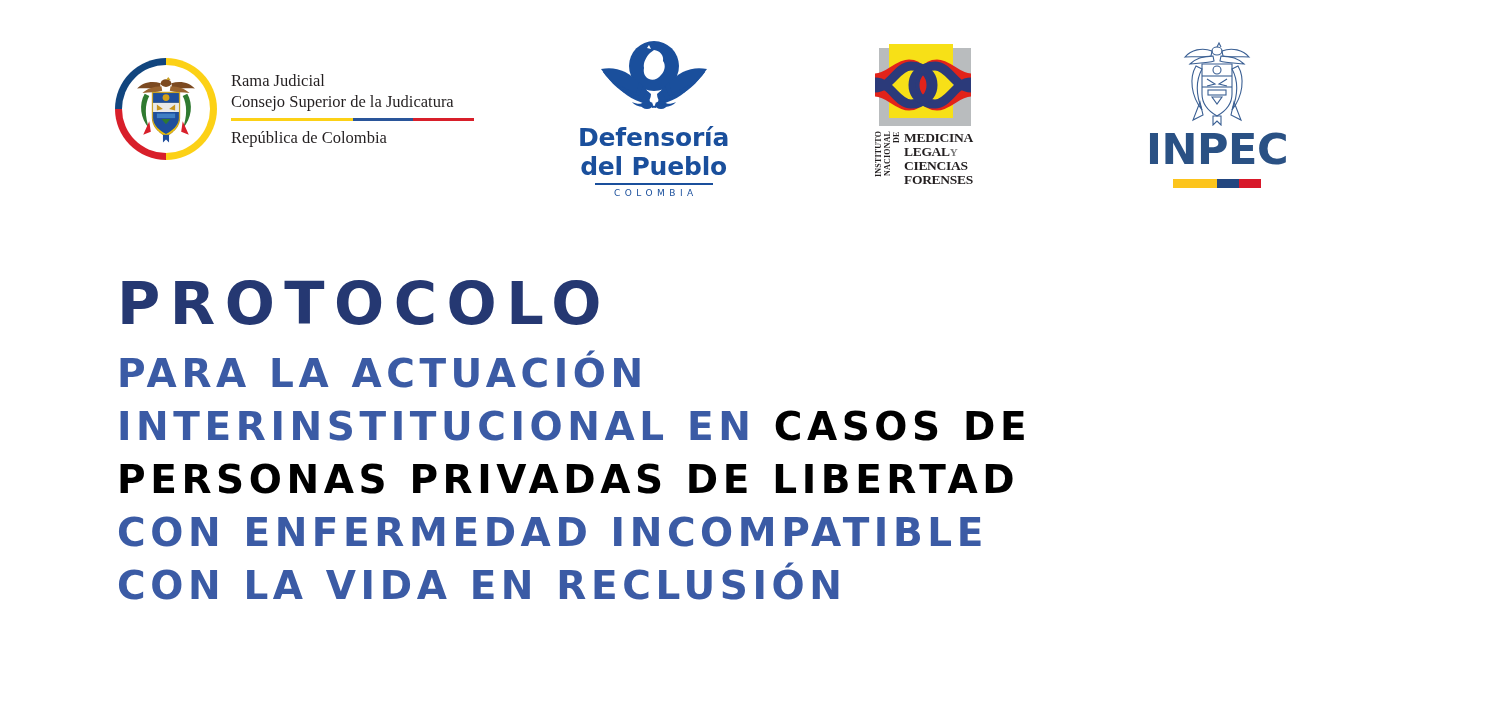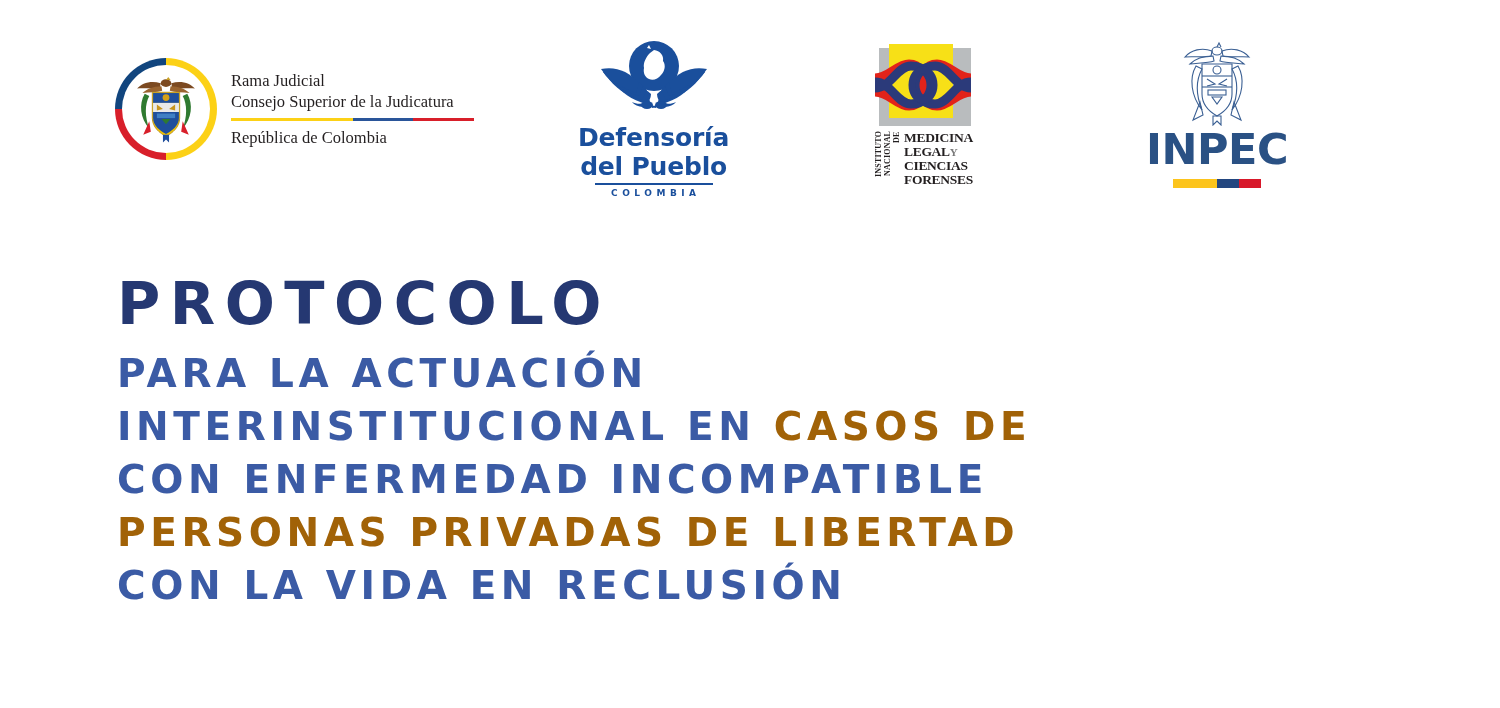--- a/index.html
+++ b/index.html
@@ -93,21 +93,21 @@
   }
   .def-rule {
     width: 118px;
     height: 1.5px;
     background: #1a4f9c;
     margin: 3px auto 3px auto;
   }
   .def-sub {
     font-family: "DejaVu Sans", sans-serif;
     font-size: 9px;
-    font-weight: 700;
+    font-weight: 400;
     letter-spacing: 4.5px;
     color: #1a4f9c;
     text-align: center;
     text-indent: 4.5px;
   }
 
   
   #logo-medicina { left: 874px; top: 44px; flex-direction: column; align-items: center; }
   .med-mark { width: 96px; height: 82px; position: relative; }
   .med-shadow {
@@ -190,21 +190,21 @@
   }
   .t-line {
     font-family: "DejaVu Sans", sans-serif;
     font-weight: 700;
     font-size: 39px;
     line-height: 53px;
     letter-spacing: 4.6px;
     color: #3b5ba5;
     white-space: nowrap;
   }
-  .t-red { color: #a16207; }
+  .t-red { color: #000000; }
 </style>
 </head>
 <body>
 
 <div class="logo-row">
 
   <div class="logo-block" id="logo-rama">
     <div class="rama-seal">
       <div class="rama-ring"></div>
       <svg class="rama-crest" viewBox="0 0 100 100">
@@ -326,16 +326,16 @@
     <div class="inpec-name">INPEC</div>
     <div class="inpec-flag"></div>
   </div>
 
 </div>
 
 <div class="title-block">
   <div class="t-protocolo">PROTOCOLO</div>
   <div class="t-line">PARA LA ACTUACIÓN</div>
   <div class="t-line"><span>INTERINSTITUCIONAL EN </span><span class="t-red">CASOS DE</span></div>
+  <div class="t-line t-red">PERSONAS PRIVADAS DE LIBERTAD</div>
   <div class="t-line">CON ENFERMEDAD INCOMPATIBLE</div>
-  <div class="t-line t-red">PERSONAS PRIVADAS DE LIBERTAD</div>
   <div class="t-line">CON LA VIDA EN RECLUSIÓN</div>
 </div>
 
 </body></html>

